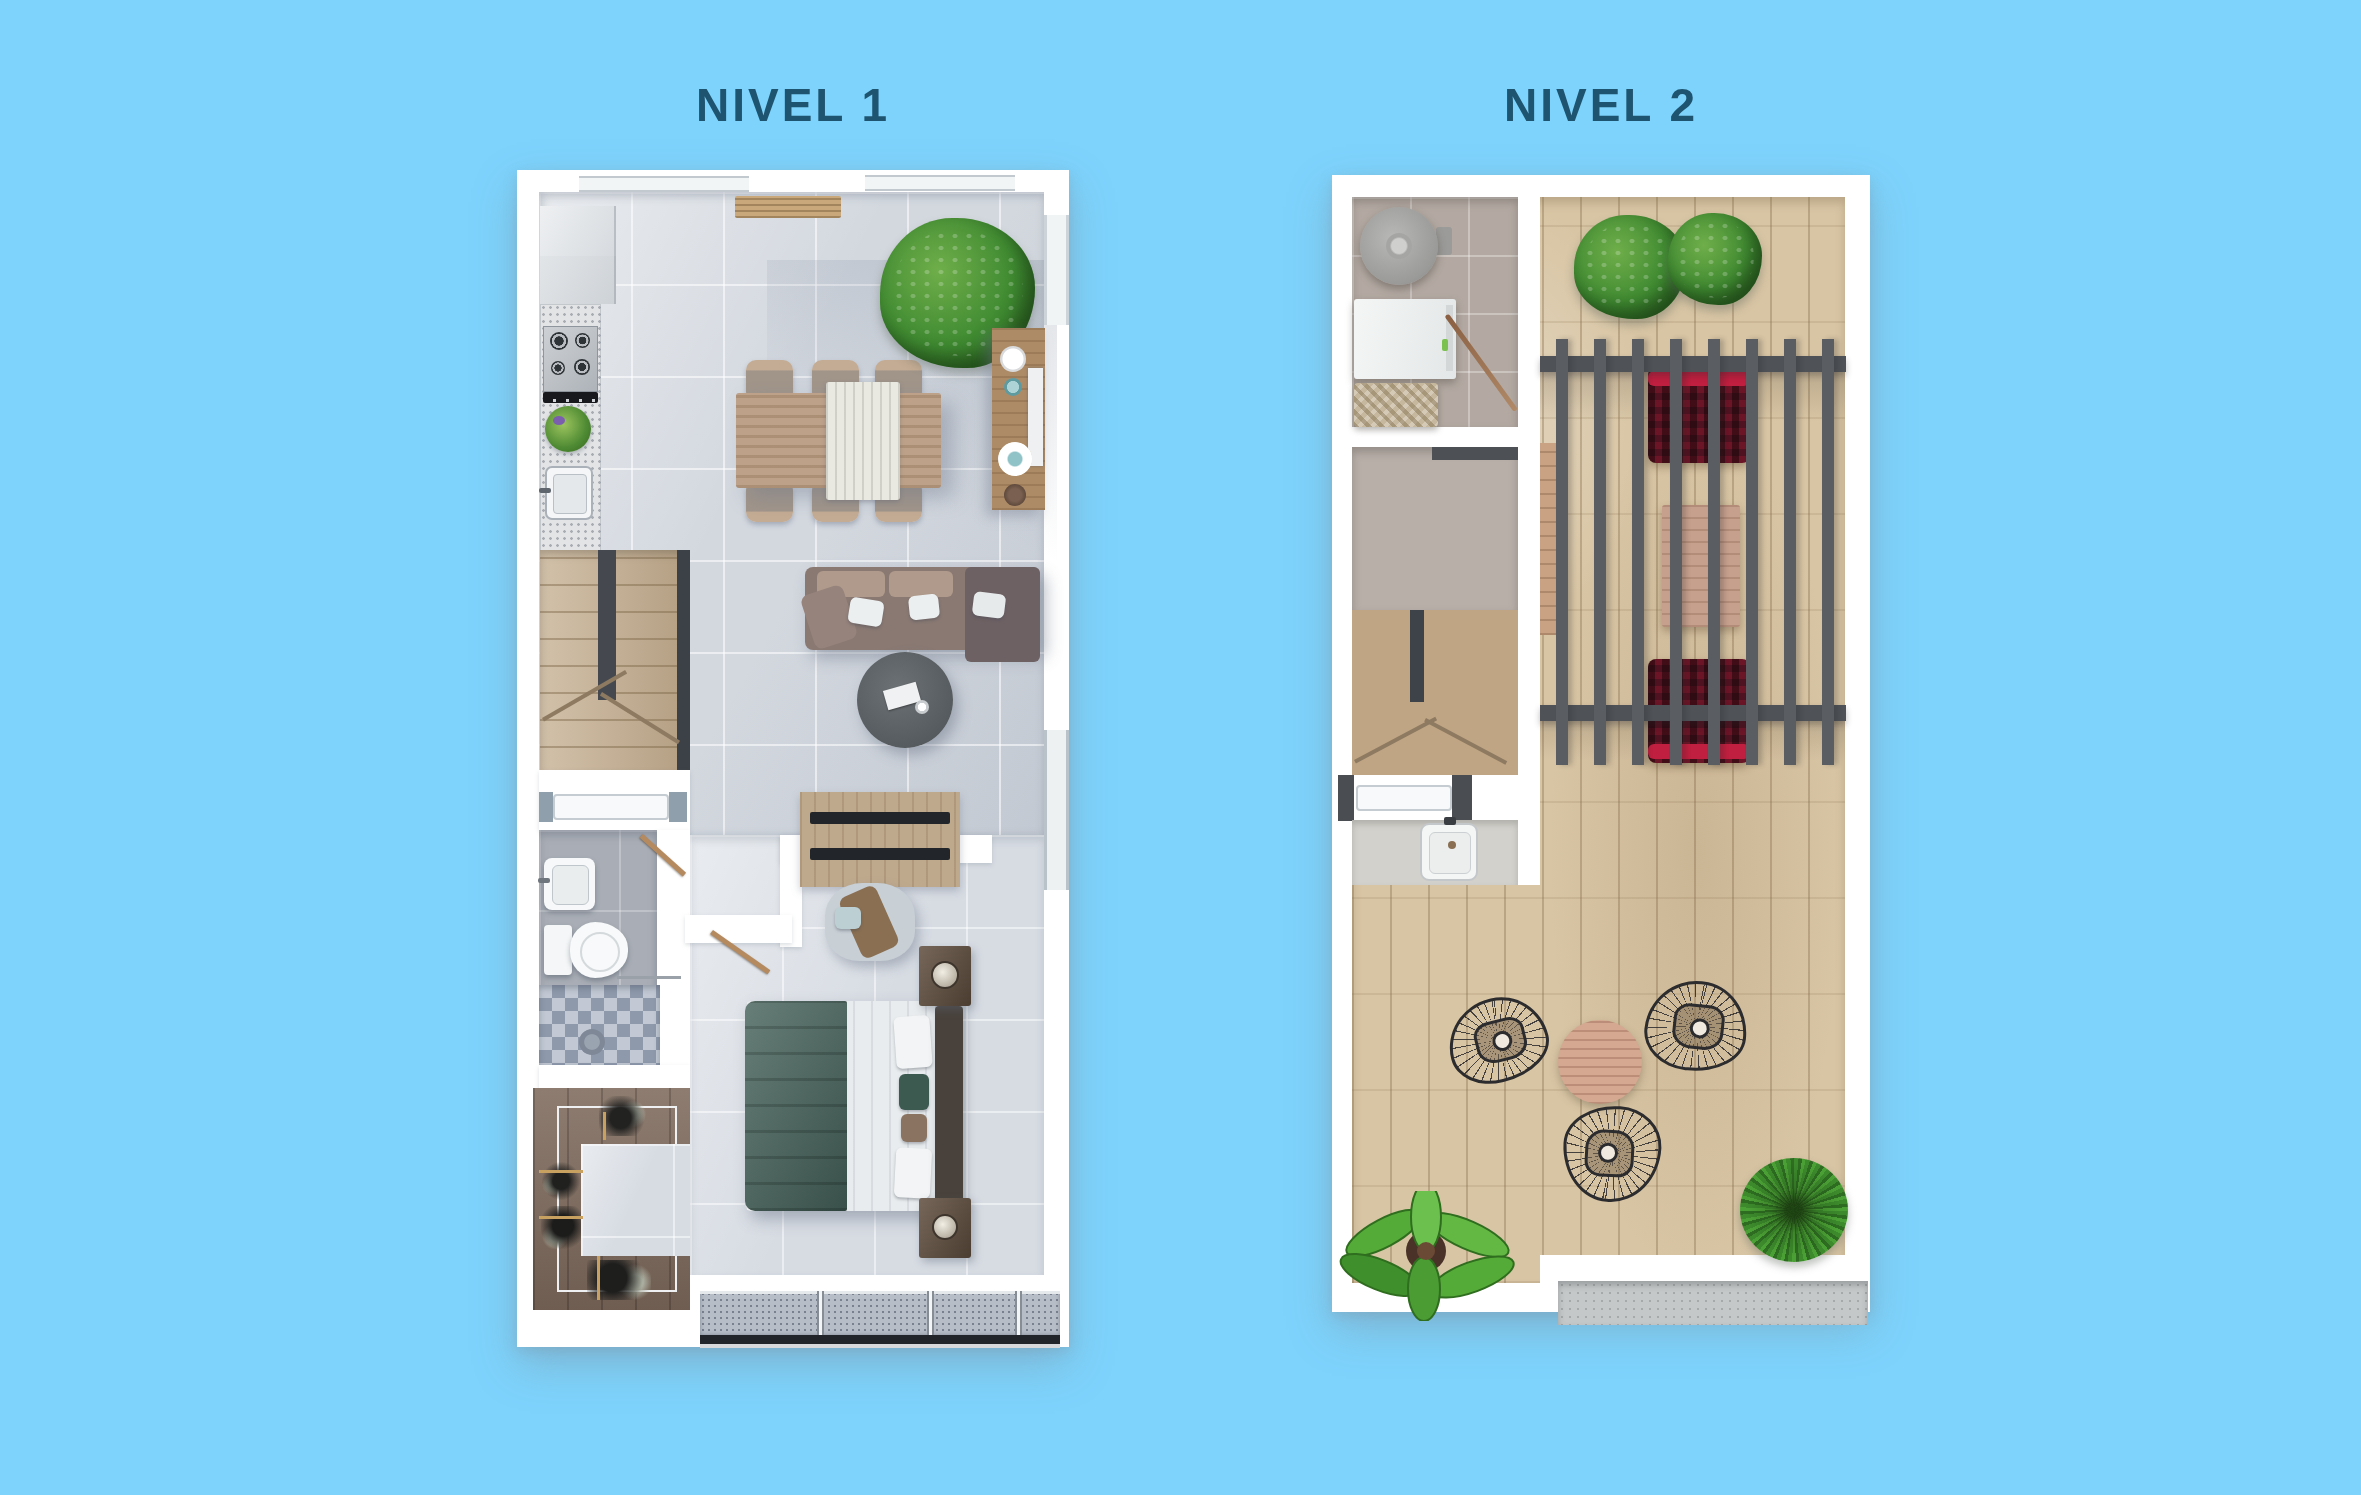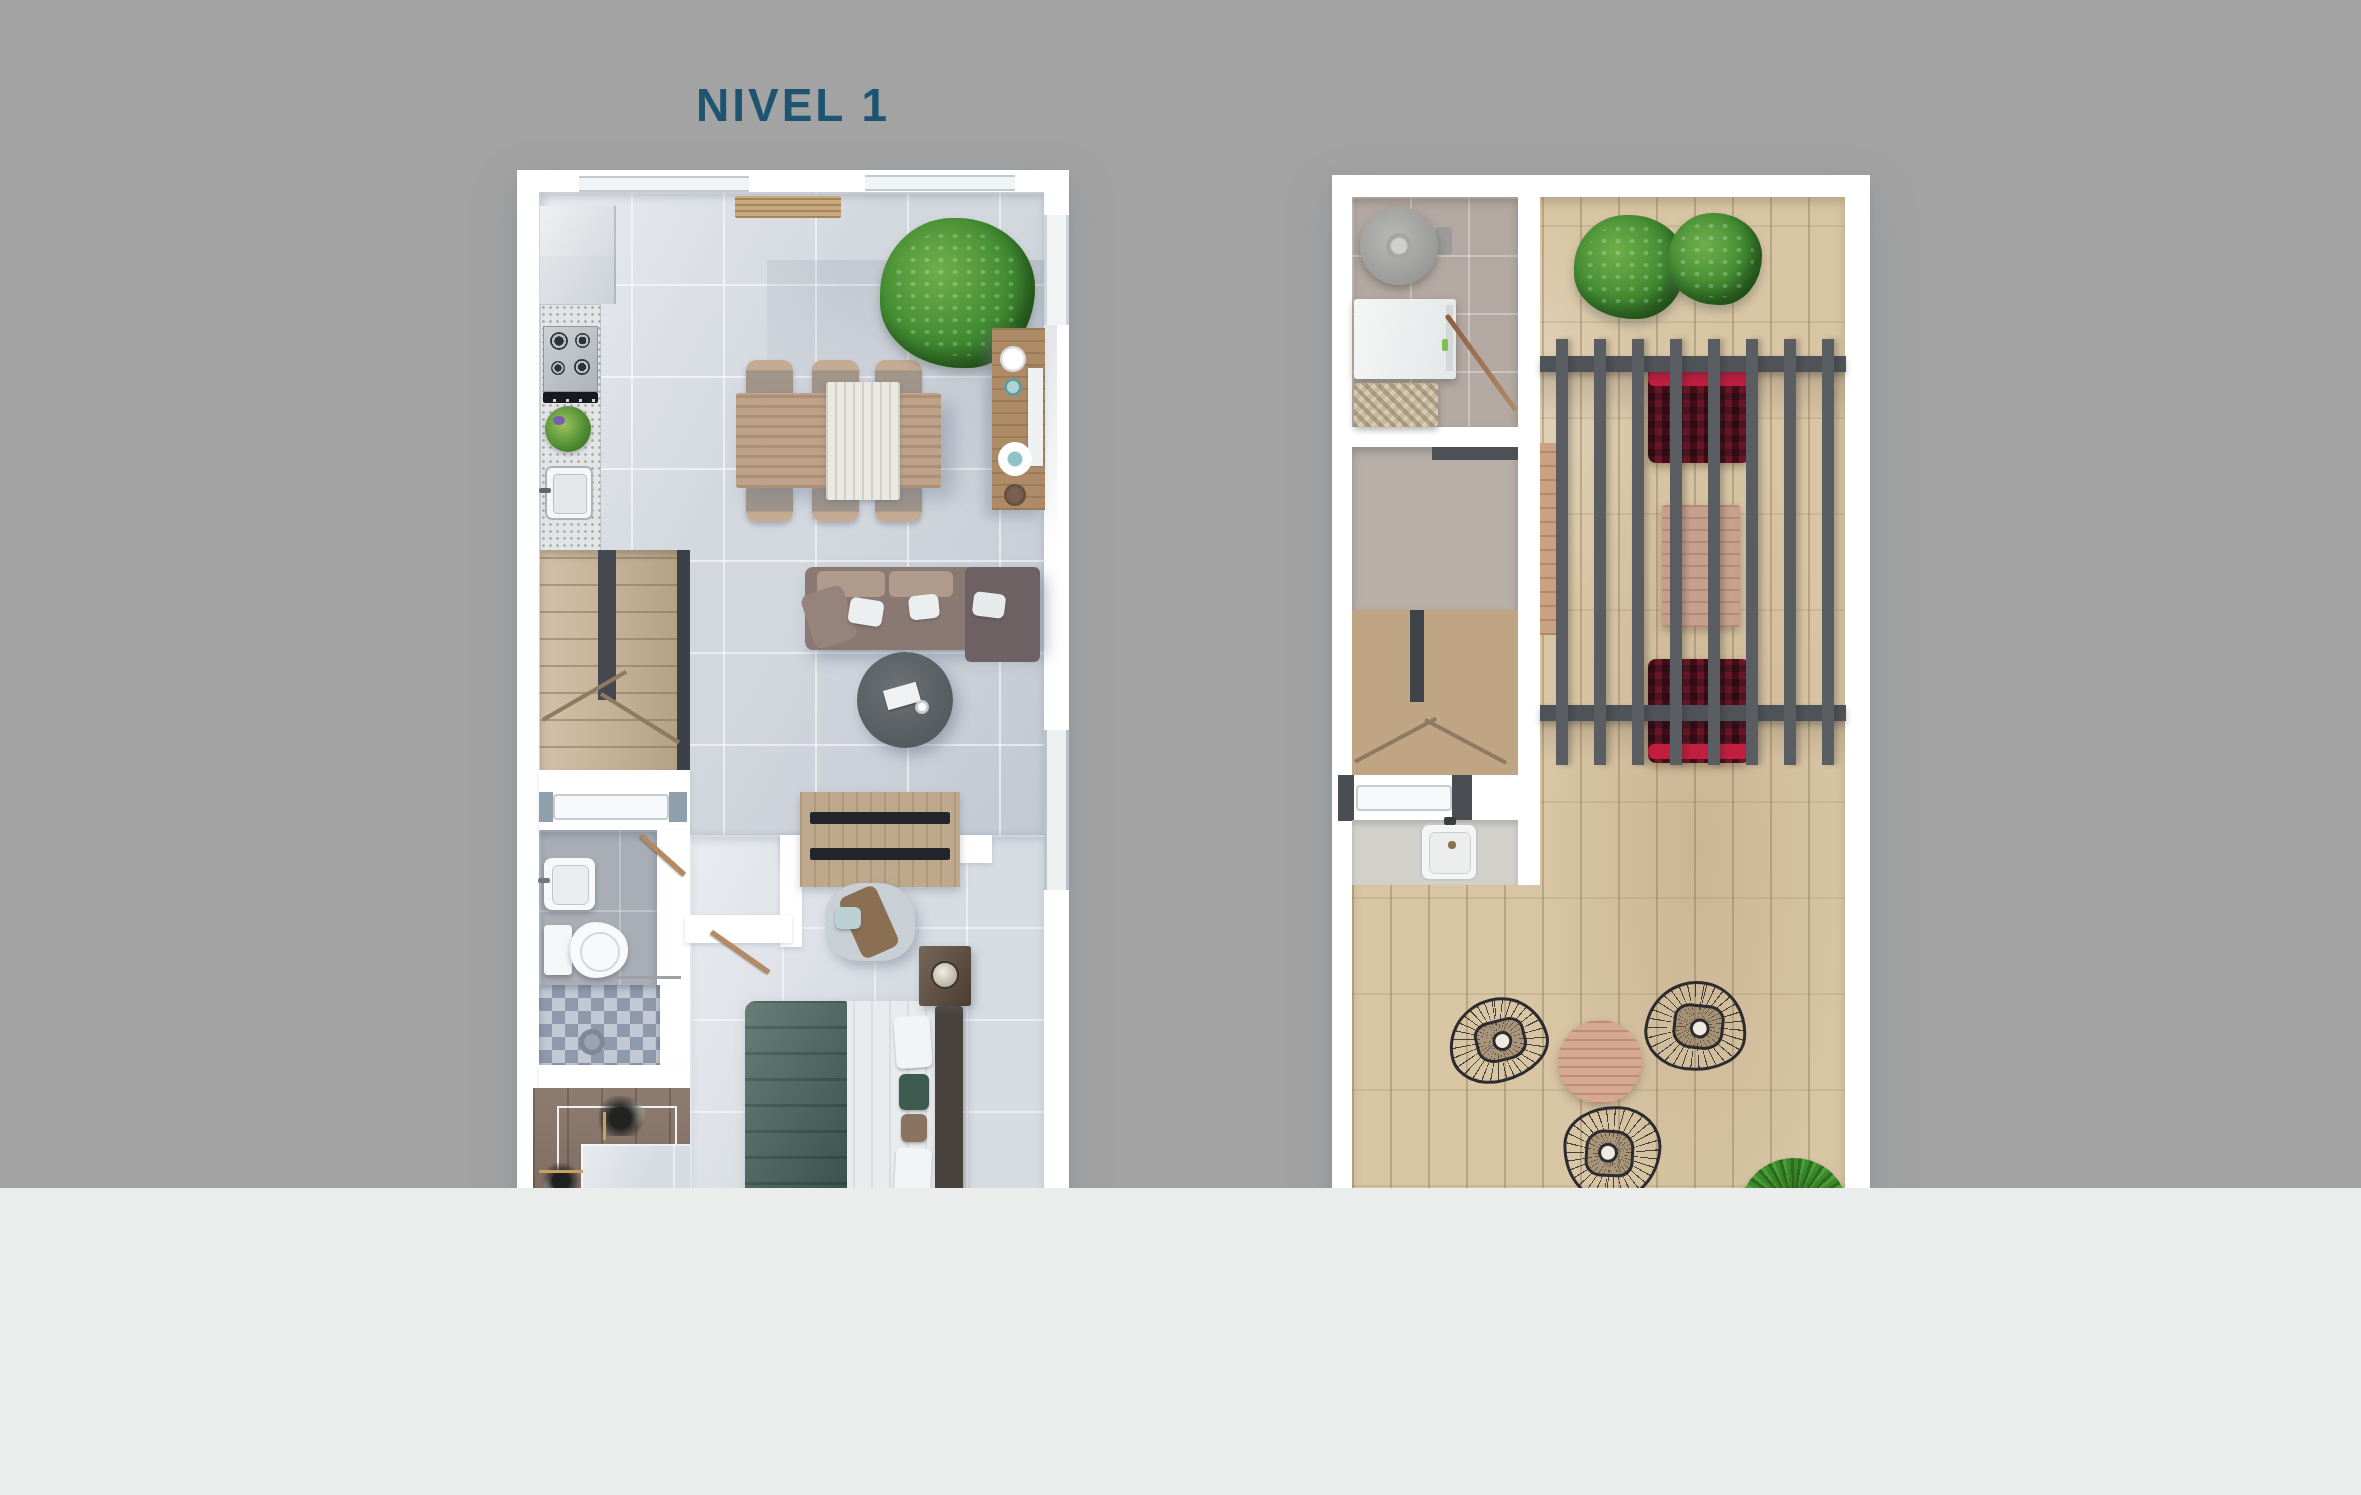--- a/index.html
+++ b/index.html
@@ -1,16 +1,16 @@
 <!DOCTYPE html>
 <html><head>
 <meta charset="utf-8">
 <style>
   html,body{margin:0;padding:0;background:#ebedec;font-family:"Liberation Sans",sans-serif;}
-  .canvas{position:relative;width:2361px;height:1188px;background:#a3a3a3;overflow:hidden;}
+  .canvas{position:relative;width:2361px;height:1495px;background:#7dd3fc;overflow:hidden;}
   .a{position:absolute;}
   .title{position:absolute;height:60px;text-align:center;font-size:46px;font-weight:bold;letter-spacing:3px;color:#1e5470;}
   .plan{position:absolute;background:#ffffff;box-shadow:0 18px 40px rgba(125,135,148,.38),0 4px 12px rgba(125,135,148,.25);}
   
   .tile{background:#d3d8df;background-image:
       linear-gradient(rgba(255,255,255,.55) 2px,transparent 2px),
       linear-gradient(90deg,rgba(255,255,255,.55) 2px,transparent 2px),
       linear-gradient(118deg,rgba(255,255,255,.5),rgba(255,255,255,0) 42%),
       linear-gradient(300deg,rgba(120,132,150,.18),rgba(120,132,150,0) 45%);
       background-size:92px 92px,92px 92px,100% 100%,100% 100%;
@@ -55,20 +55,21 @@
   .pillow{border-radius:6px;box-shadow:0 2px 3px rgba(60,70,80,.35);}
   .lamp{border-radius:50%;background:radial-gradient(circle at 40% 38%,#f2eee4,#b9b2a4 70%,#8c8578);border:2px solid #3e352c;box-sizing:border-box;}
   .doorleaf{background:#b58a5e;box-shadow:0 1px 2px rgba(60,50,40,.5);transform-origin:left top;}
 </style>
 </head>
 <body>
 
 <div class="canvas">
 
   <div class="title" style="left:517px;top:78px;width:552px;">NIVEL 1</div>
+  <div class="title" style="left:1332px;top:78px;width:538px;">NIVEL 2</div>
 
   <div class="plan" style="left:517px;top:170px;width:552px;height:1177px;">
 
     <div class="a tile" style="left:22px;top:22px;width:505px;height:643px;"></div>
     <div class="a" style="left:250px;top:90px;width:290px;height:330px;background:linear-gradient(205deg,rgba(118,130,150,.25),rgba(118,130,150,0) 65%);"></div>
 
     <div class="a" style="left:62px;top:6px;width:170px;height:16px;background:#f2f5f6;box-shadow:inset 0 2px 0 #c2cad0,inset 0 -2px 0 #c2cad0;"></div>
     <div class="a" style="left:348px;top:5px;width:150px;height:16px;background:#f2f5f6;box-shadow:inset 0 2px 0 #c2cad0,inset 0 -2px 0 #c2cad0;"></div>
     <div class="a" style="left:218px;top:26px;width:106px;height:22px;background:#c9a87c;background-image:repeating-linear-gradient(0deg,rgba(90,65,35,.35) 0 2px,transparent 2px 6px);border-radius:2px;"></div>
 

